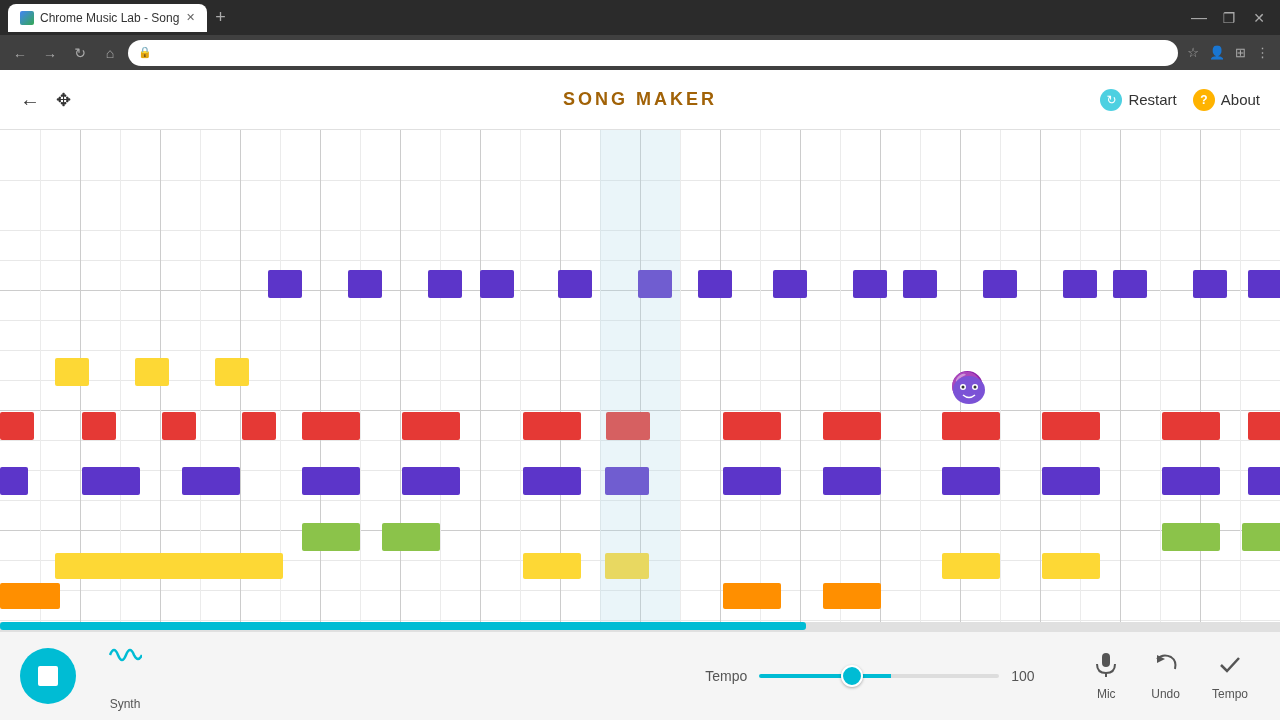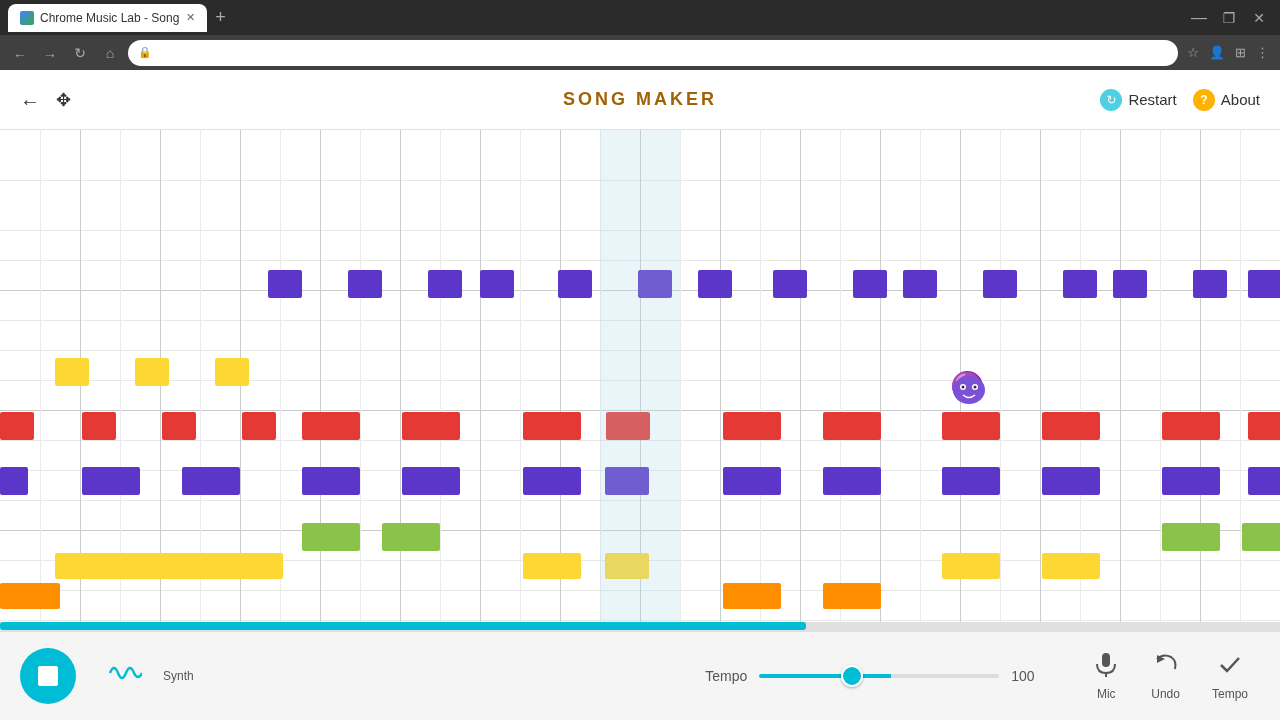--- a/index.html
+++ b/index.html
@@ -35,21 +35,21 @@
 
     
     .note { position: absolute; border-radius: 2px; height: 28px; }
 
     
     .bottom-controls { height: 90px; background: #f5f5f5; border-top: 2px solid #e0e0e0; display: flex; align-items: center; padding: 0 20px; gap: 20px; }
 
     .play-stop-btn { width: 56px; height: 56px; background: #00bcd4; border-radius: 50%; border: none; cursor: pointer; display: flex; align-items: center; justify-content: center; flex-shrink: 0; }
     .stop-icon { width: 20px; height: 20px; background: white; border-radius: 2px; }
 
-    .instrument-btn { display: flex; flex-direction: row; align-items: center; gap: 21px; cursor: pointer; background: none; border: none; padding: 8px 12px; border-radius: 8px; }
+    .instrument-btn { display: flex; flex-direction: column; align-items: center; gap: 21px; cursor: pointer; background: none; border: none; padding: 8px 12px; border-radius: 8px; }
     .instrument-icon { font-size: 28px; color: #00bcd4; }
 
     .tempo-section { display: flex; align-items: center; gap: 12px; margin-left: auto; }
     .tempo-label { font-size: 14px; color: #555; }
     .tempo-slider { width: 240px; -webkit-appearance: none; height: 4px; border-radius: 2px; background: linear-gradient(to right, #00bcd4 0%, #00bcd4 55%, #ddd 55%); outline: none; }
     .tempo-slider::-webkit-slider-thumb { -webkit-appearance: none; width: 22px; height: 22px; border-radius: 50%; background: #00bcd4; cursor: pointer; border: 2px solid white; box-shadow: 0 1px 3px rgba(0,0,0,0.3); }
     .tempo-value { font-size: 14px; color: #555; min-width: 30px; }
 
     .right-controls { display: flex; align-items: center; gap: 8px; margin-left: 20px; }
     .ctrl-btn { display: flex; flex-direction: column; align-items: center; gap: 4px; cursor: pointer; background: none; border: none; padding: 8px 12px; }

